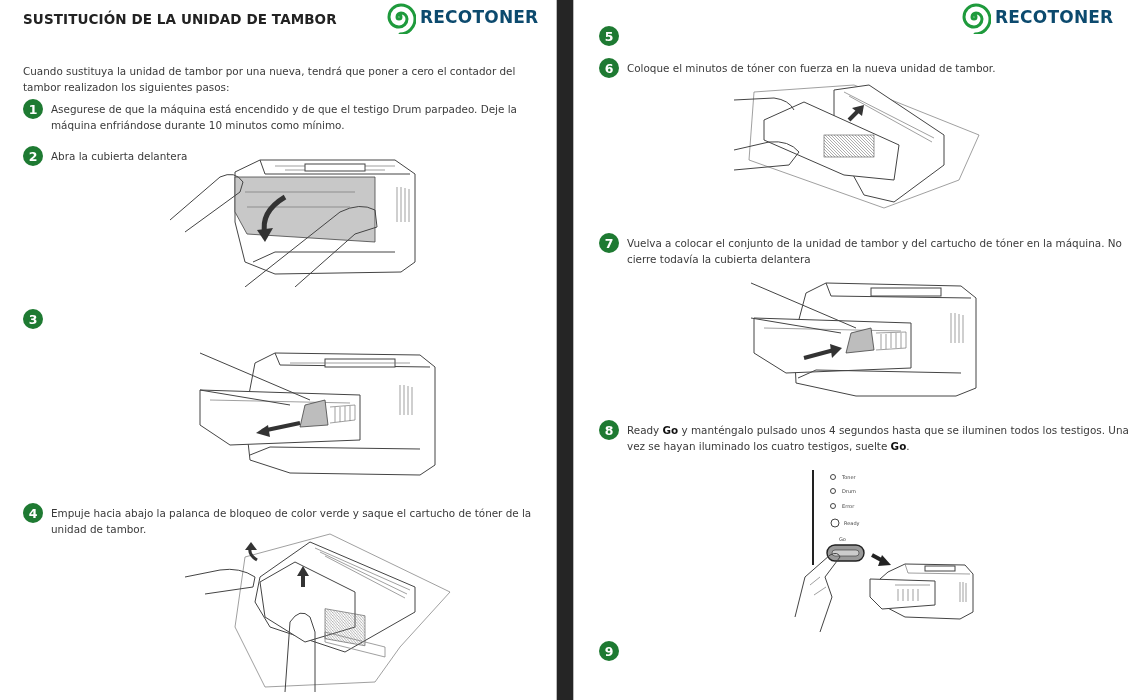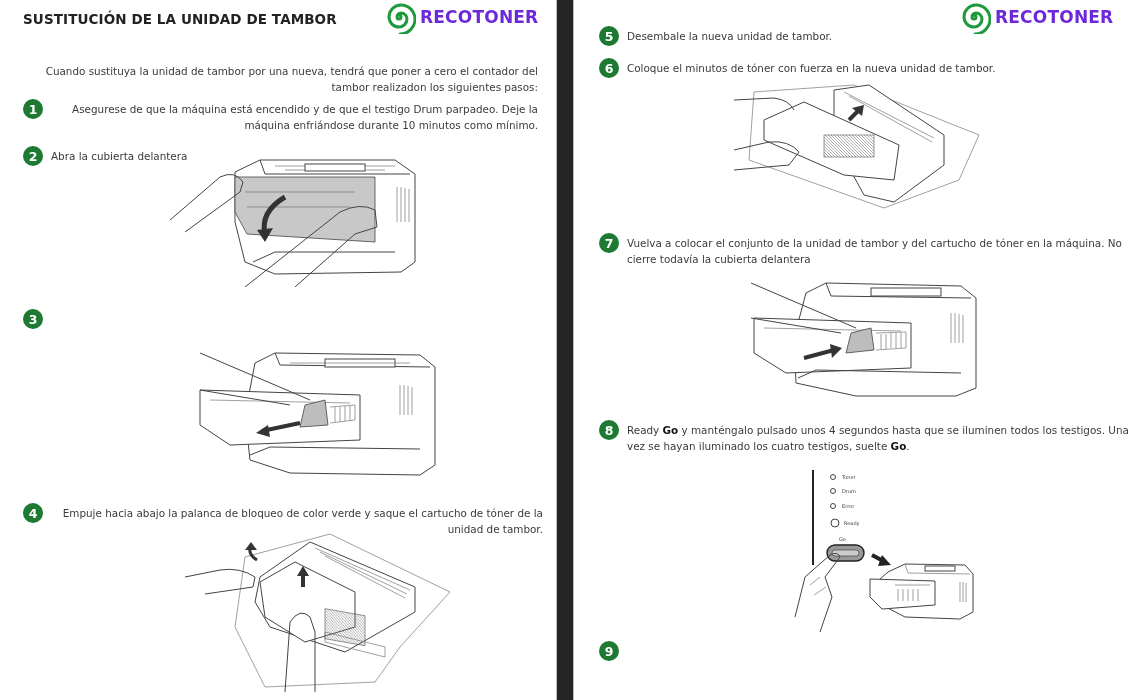--- a/index.html
+++ b/index.html
@@ -3,37 +3,37 @@
 <meta charset="utf-8">
 <style>
   html, body { margin: 0; padding: 0; }
   body {
     width: 1129px; height: 700px; overflow: hidden; position: relative;
     background: #ffffff;
     font-family: "DejaVu Sans", sans-serif;
     color: #333333;
   }
   .page { position: absolute; top: 0; height: 700px; background: #ffffff; overflow: hidden; }
-  #page-left { left: 0; width: 636px; text-align: right; }
+  #page-left { left: 0; width: 636px; }
   #page-right { left: 574px; width: 555px; }
   #divider {
     position: absolute; left: 556px; top: 0; width: 18px; height: 700px;
     background: #252525;
     border-left: 1px solid #bbbbbb; border-right: 1px solid #bbbbbb; box-sizing: border-box;
   }
   .doc-title {
     position: absolute; left: 23px; top: 11px;
     font-family: "DejaVu Sans", sans-serif; font-weight: bold; font-size: 13.5px;
     color: #222222; letter-spacing: 0.1px;
   }
   .logo { position: absolute; display: flex; align-items: center; }
   .logo svg { display: block; }
   .logo-text {
     font-family: "DejaVu Sans", sans-serif; font-weight: bold; font-size: 17px;
-    color: #6d28d9; margin-left: 4px; letter-spacing: 0.2px;
+    color: #0c4a6e; margin-left: 4px; letter-spacing: 0.2px;
   }
   .intro {
     position: absolute; left: 23px; top: 51px; width: 515px;
     font-size: 10.4px; line-height: 16px; color: #3a3a3a; margin-top: 12px;
   }
   .step { position: absolute; display: flex; align-items: flex-start; }
   .badge {
     flex: 0 0 auto; width: 20px; height: 20px; border-radius: 50%;
     background: #1e7a32; color: #ffffff; font-weight: bold; font-size: 12.5px;
     display: flex; align-items: center; justify-content: center; margin-right: 8px;
@@ -166,21 +166,20 @@
 <div class="page" id="page-right">
   <div class="logo" style="left:383px; top:0px;">
     <svg width="34" height="34" viewBox="0 0 34 34">
       <path d="M17 17 m0 -2 a2 2 0 1 1 -2 2 a4 4 0 0 1 4 -4 a6 6 0 0 1 6 6 a8 8 0 0 1 -8 8 a10 10 0 0 1 -10 -10 a12 12 0 0 1 12 -12 a14 14 0 0 1 14 14 a15 15 0 0 1 -15 15" fill="none" stroke="#1e9a3c" stroke-width="3" stroke-linecap="round"></path>
     </svg>
     <span class="logo-text">RECOTONER</span>
   </div>
 
   <div class="step" style="left:25px; top:26px; width:360px;">
     <div class="badge">5</div>
-    <div class="step-text">Desembale la nueva unidad de tambor.</div>
   </div>
 
   <div class="step" style="left:25px; top:58px; width:520px;">
     <div class="badge">6</div>
     <div class="step-text">Coloque el minutos de tóner con fuerza en la nueva unidad de tambor.</div>
   </div>
 
   <div class="illus" style="left:160px; top:80px;">
     <svg width="260" height="130" viewBox="0 0 260 130">
       <defs>

